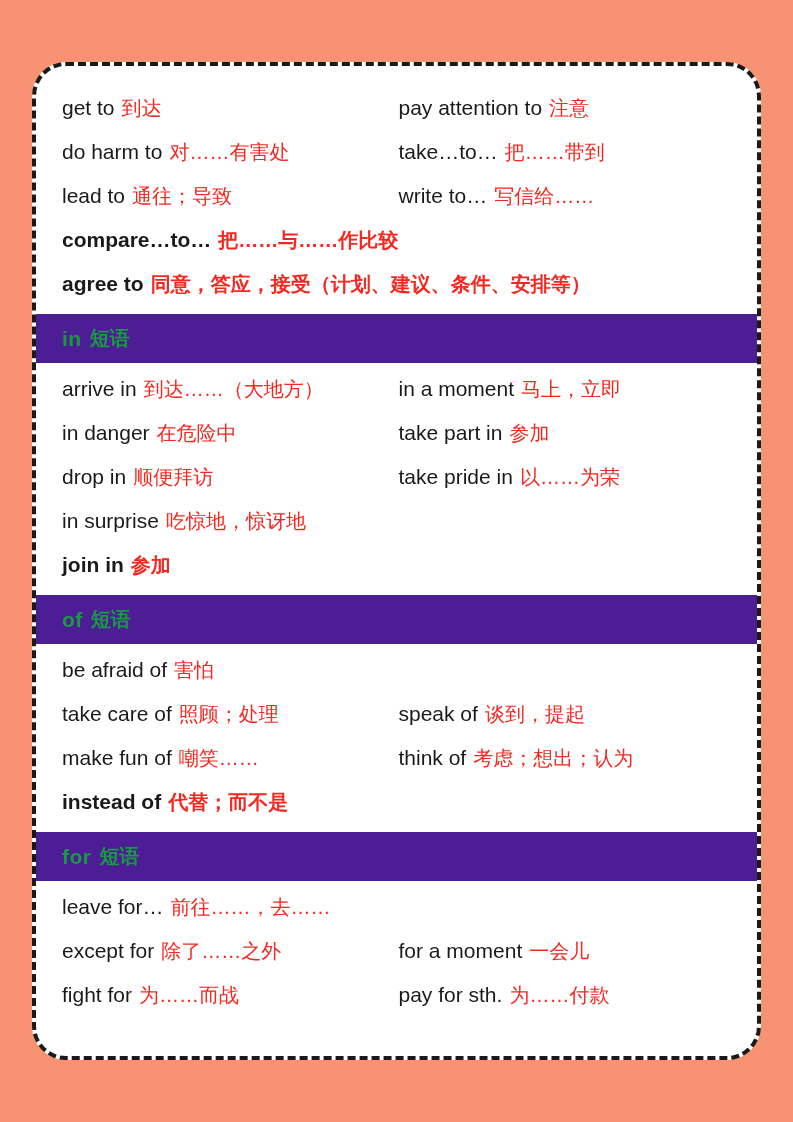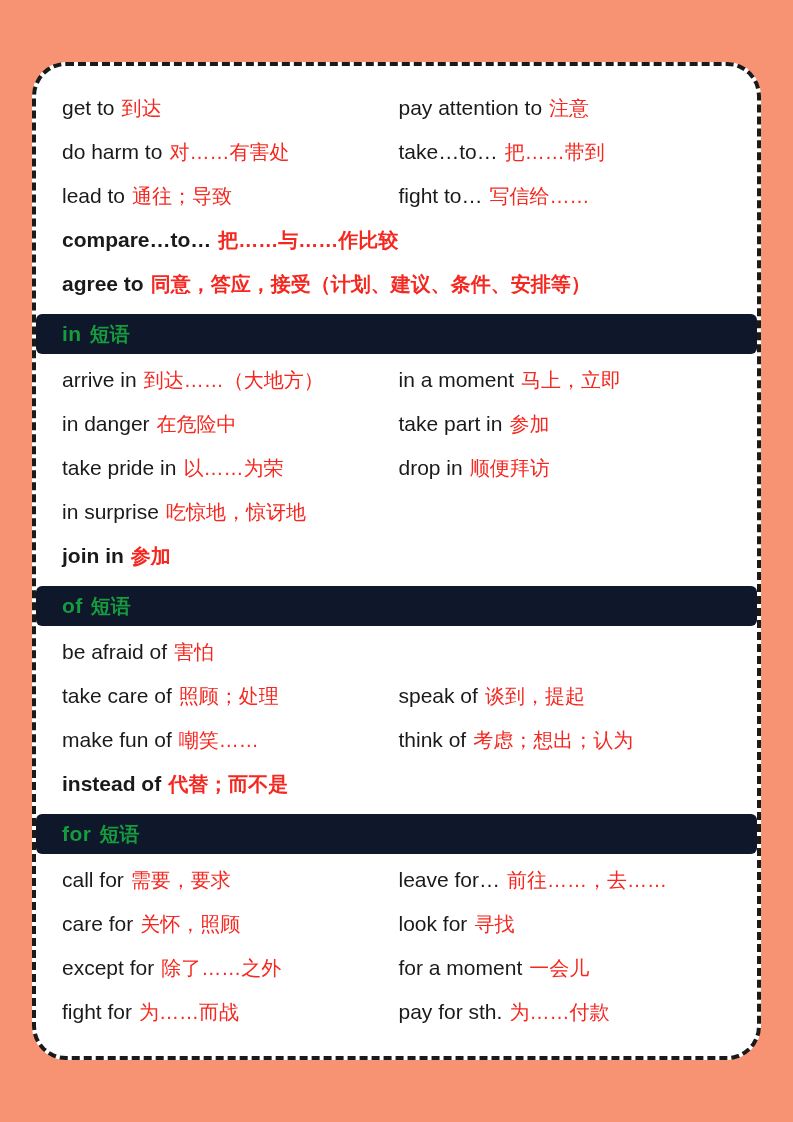--- a/index.html
+++ b/index.html
@@ -23,27 +23,26 @@
     border: 4px dashed #1a1a1a;
     border-radius: 34px;
     box-sizing: border-box;
     padding: 18px 0 0 0;
     overflow: hidden;
   }
   .section {
     padding: 0;
   }
   .band {
-    background: #0f172a;
-    height: 40px;
+    background: #4c1d95;
+    height: 49px;
     display: flex;
     align-items: center;
     padding-left: 26px;
     margin: 8px 0 6px 0;
-    border-radius: 6px;
   }
   .band .prep {
     color: #169b3f;
     font-weight: bold;
     font-size: 21px;
     letter-spacing: 0.5px;
   }
   .band .cn {
     color: #169b3f;
     font-weight: bold;
@@ -92,21 +91,21 @@
           <div class="row">
             <div class="col"><span class="en">get to</span><span class="zh">到达</span></div>
             <div class="col"><span class="en">pay attention to</span><span class="zh">注意</span></div>
           </div>
           <div class="row">
             <div class="col"><span class="en">do harm to</span><span class="zh">对……有害处</span></div>
             <div class="col"><span class="en">take…to…</span><span class="zh">把……带到</span></div>
           </div>
           <div class="row">
             <div class="col"><span class="en">lead to</span><span class="zh">通往；导致</span></div>
-            <div class="col"><span class="en">fight to…</span><span class="zh">写信给……</span></div>
+            <div class="col"><span class="en">write to…</span><span class="zh">写信给……</span></div>
           </div>
           <div class="row">
             <div class="col full"><span class="en">compare…to…</span><span class="zh">把……与……作比较</span></div>
           </div>
           <div class="row">
             <div class="col full"><span class="en">agree to</span><span class="zh">同意，答应，接受（计划、建议、条件、安排等）</span></div>
           </div>
         </div>
       </div>
       <div class="section">
@@ -117,22 +116,22 @@
         <div class="rows">
           <div class="row">
             <div class="col"><span class="en">arrive in</span><span class="zh">到达……（大地方）</span></div>
             <div class="col"><span class="en">in a moment</span><span class="zh">马上，立即</span></div>
           </div>
           <div class="row">
             <div class="col"><span class="en">in danger</span><span class="zh">在危险中</span></div>
             <div class="col"><span class="en">take part in</span><span class="zh">参加</span></div>
           </div>
           <div class="row">
+            <div class="col"><span class="en">drop in</span><span class="zh">顺便拜访</span></div>
             <div class="col"><span class="en">take pride in</span><span class="zh">以……为荣</span></div>
-            <div class="col"><span class="en">drop in</span><span class="zh">顺便拜访</span></div>
           </div>
           <div class="row">
             <div class="col"><span class="en">in surprise</span><span class="zh">吃惊地，惊讶地</span></div>
           </div>
           <div class="row">
             <div class="col full"><span class="en">join in</span><span class="zh">参加</span></div>
           </div>
         </div>
       </div>
       <div class="section">
@@ -157,26 +156,21 @@
           </div>
         </div>
       </div>
       <div class="section">
         <div class="band">
           <span class="prep">for</span>
           <span class="cn">短语</span>
         </div>
         <div class="rows">
           <div class="row">
-            <div class="col"><span class="en">call for</span><span class="zh">需要，要求</span></div>
             <div class="col"><span class="en">leave for…</span><span class="zh">前往……，去……</span></div>
-          </div>
-          <div class="row">
-            <div class="col"><span class="en">care for</span><span class="zh">关怀，照顾</span></div>
-            <div class="col"><span class="en">look for</span><span class="zh">寻找</span></div>
           </div>
           <div class="row">
             <div class="col"><span class="en">except for</span><span class="zh">除了……之外</span></div>
             <div class="col"><span class="en">for a moment</span><span class="zh">一会儿</span></div>
           </div>
           <div class="row">
             <div class="col"><span class="en">fight for</span><span class="zh">为……而战</span></div>
             <div class="col"><span class="en">pay for sth.</span><span class="zh">为……付款</span></div>
           </div>
         </div>

